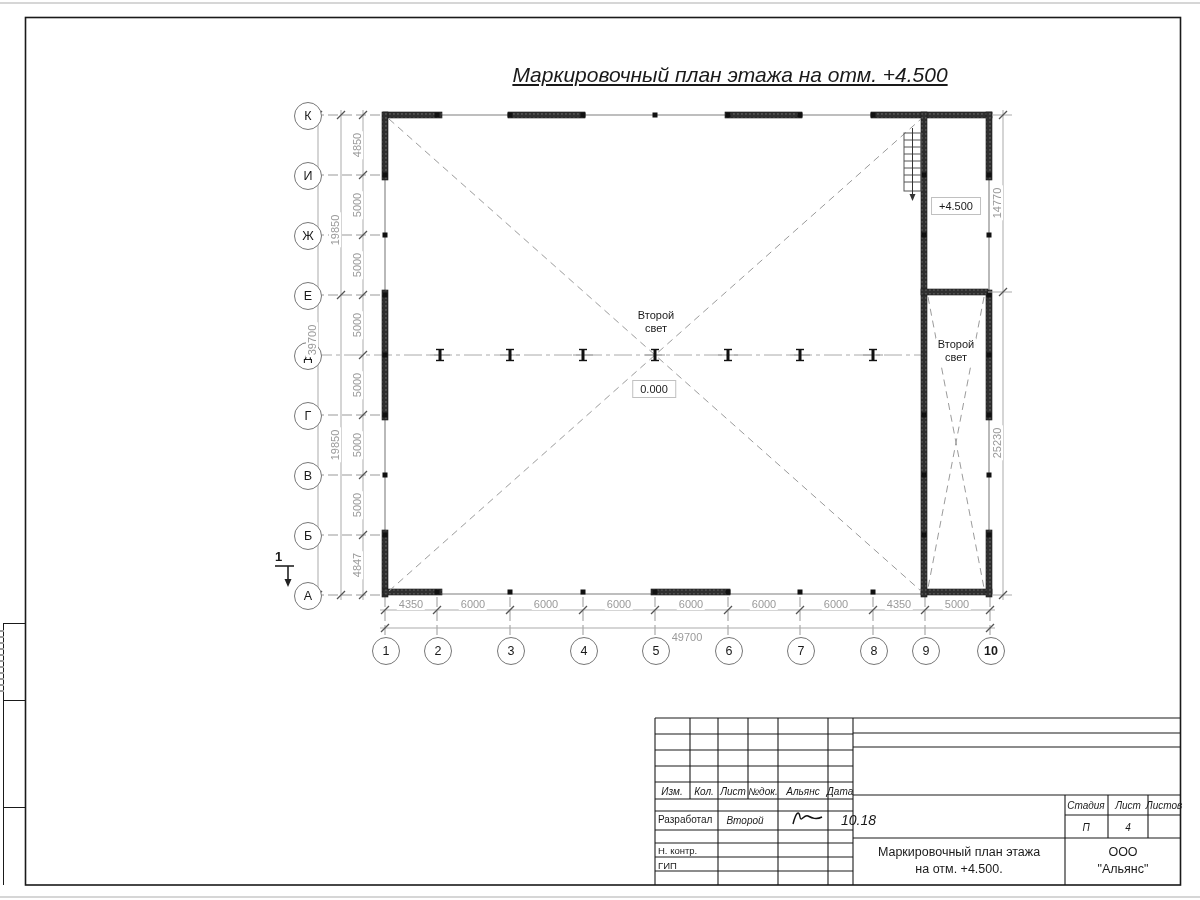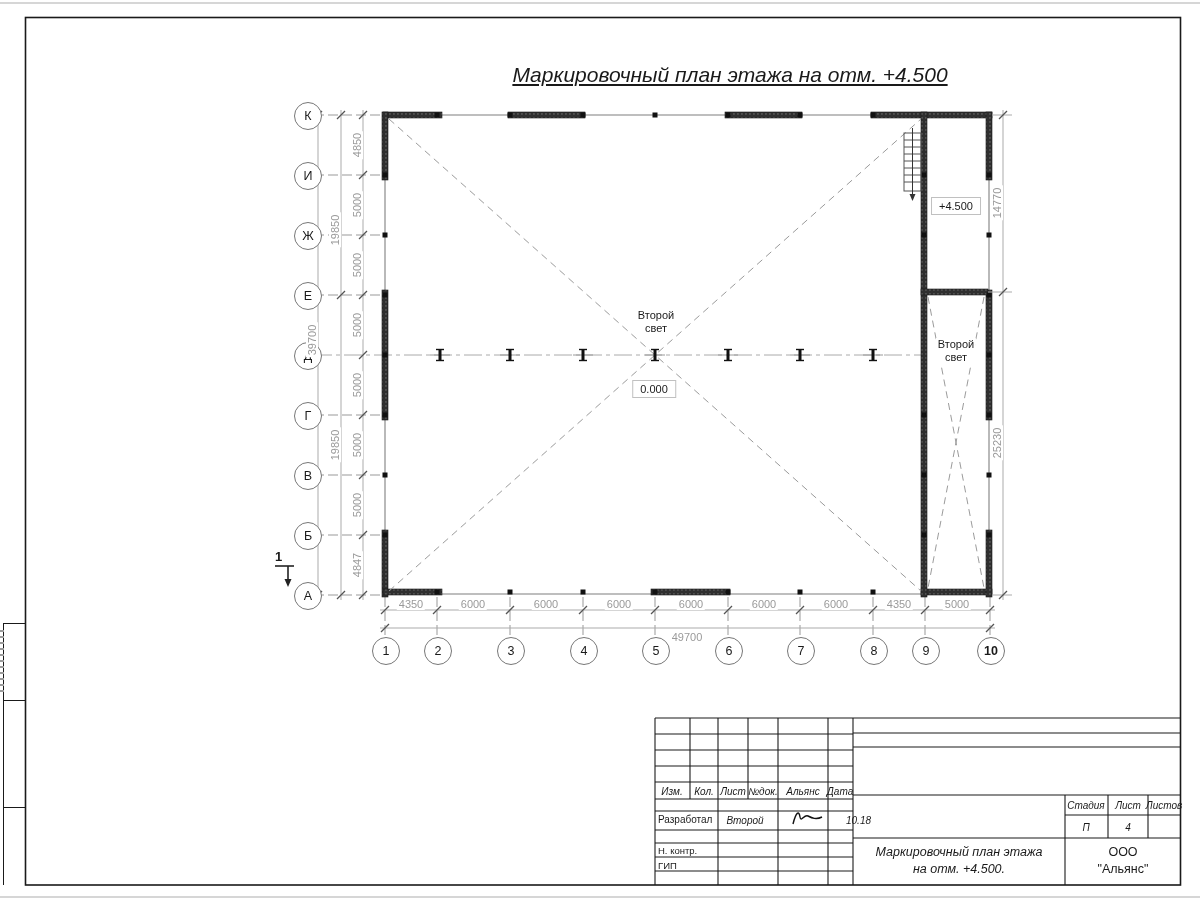--- a/index.html
+++ b/index.html
@@ -333,26 +333,26 @@
   <div class="abs sec-num" style="left:275px;top:549px;">1</div>
 
   <div class="abs tb tb-c" style="left:672px;top:791px;">Изм.</div>
   <div class="abs tb tb-c" style="left:704px;top:791px;">Кол.</div>
   <div class="abs tb tb-c" style="left:733px;top:791px;">Лист</div>
   <div class="abs tb tb-c" style="left:763px;top:791px;">№док.</div>
   <div class="abs tb tb-c" style="left:803px;top:791px;">Альянс</div>
   <div class="abs tb tb-c" style="left:840px;top:791px;">Дата</div>
   <div class="abs tb" style="left:658px;top:814px;font-size:10px;">Разработал</div>
   <div class="abs tb tb-c" style="left:745px;top:820px;">Второй</div>
-  <div class="abs tb tb-c" style="left:840px;top:820px;font-size:10px;padding-left:37px;">10.18</div>
+  <div class="abs tb tb-c" style="left:840px;top:820px;font-size:14px;padding-left:37px;">10.18</div>
   <div class="abs tb" style="left:658px;top:845px;font-size:9.5px;">Н. контр.</div>
   <div class="abs tb" style="left:658px;top:860px;font-size:9.5px;">ГИП</div>
   <div class="abs tb tb-c" style="left:1086px;top:805px;">Стадия</div>
   <div class="abs tb tb-c" style="left:1128px;top:805px;">Лист</div>
   <div class="abs tb tb-c" style="left:1164px;top:805px;">Листов</div>
   <div class="abs tb tb-c" style="left:1086px;top:827px;">П</div>
   <div class="abs tb tb-c" style="left:1128px;top:827px;">4</div>
   <div class="abs tb tb-c" style="left:1164px;top:827px;"></div>
-  <div class="abs tb-big" style="left:959px;top:861px;font-style:italic;">Маркировочный план этажа
+  <div class="abs tb-big" style="left:959px;top:861px;">Маркировочный план этажа
 на отм. +4.500.</div>
   <div class="abs tb-big" style="left:1123px;top:861px;">ООО "Альянс"</div>
 
 </div>
 
 </body></html>

